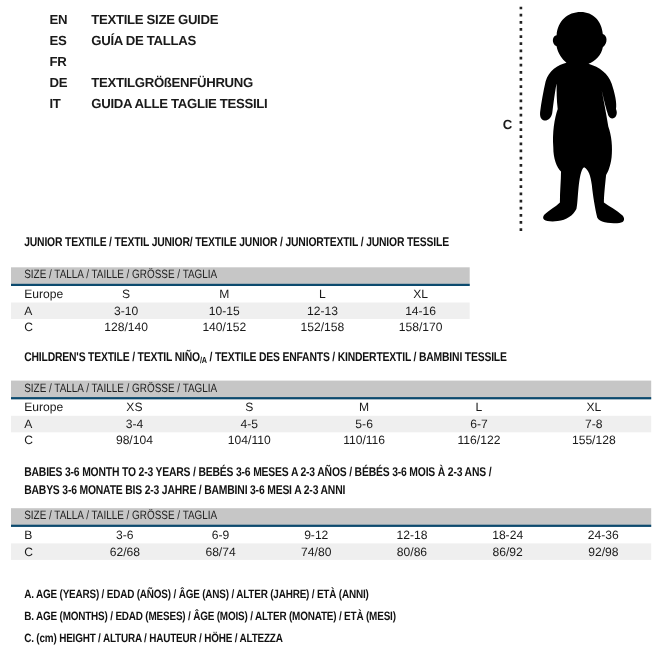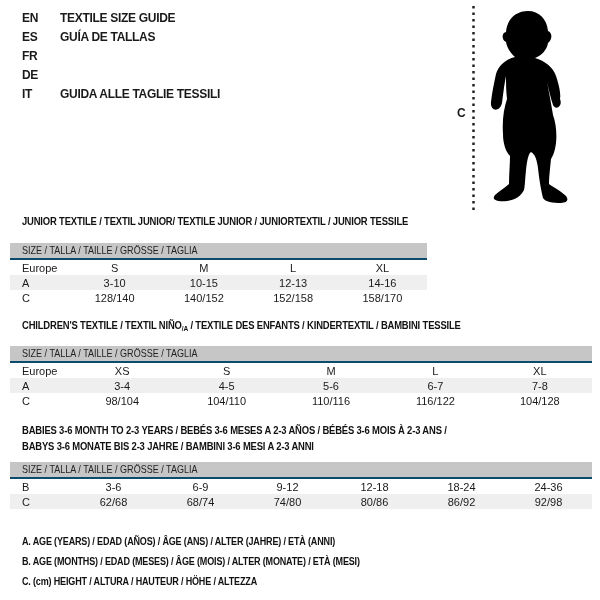--- a/index.html
+++ b/index.html
@@ -5,21 +5,21 @@
   html,body { margin:0; padding:0; background:#fff; }
   .page {
     position:relative; width:600px; height:600px; background:#ffffff;
     font-family:"Liberation Sans", sans-serif; color:#1a1a1a; overflow:hidden;
   }
 
   
   .lang-list { position:absolute; left:22px; top:8px; }
   .lang-row { display:flex; height:19px; align-items:center;
               font-weight:bold; font-size:12px; letter-spacing:-0.3px; }
-  .lang-code { width:38px; }
+  .lang-code { width:38px;margin-left:23px; }
 
   
   .measure-line { position:absolute; left:472px; top:6px; }
   .c-label { position:absolute; left:457px; top:106px; font-weight:bold; font-size:12px; }
   .baby-svg { position:absolute; left:483px; top:6px; }
 
   
   .tbl-title {
     position:absolute; left:22px; font-weight:bold; font-size:11.5px; color:#111;
     letter-spacing:-0.2px; white-space:nowrap; line-height:16px;
@@ -60,20 +60,21 @@
     </div>
     <div class="lang-row">
       <span class="lang-code">ES</span>
       <span class="lang-label">GUÍA DE TALLAS</span>
     </div>
     <div class="lang-row">
       <span class="lang-code">FR</span>
     </div>
     <div class="lang-row">
       <span class="lang-code">DE</span>
+      <span class="lang-label">TEXTILGRÖßENFÜHRUNG</span>
     </div>
     <div class="lang-row">
       <span class="lang-code">IT</span>
       <span class="lang-label">GUIDA ALLE TAGLIE TESSILI</span>
     </div>
   </div>
 
   <svg class="measure-line" width="4" height="204" viewBox="0 0 4 204">
     <line x1="1.5" y1="0" x2="1.5" y2="204" stroke="#222" stroke-width="2.5" stroke-dasharray="2.5 4"></line>
   </svg>
@@ -135,21 +136,21 @@
       <span class="tcell">5-6</span>
       <span class="tcell">6-7</span>
       <span class="tcell">7-8</span>
     </div>
     <div class="trow">
       <span class="tlabel">C</span>
       <span class="tcell">98/104</span>
       <span class="tcell">104/110</span>
       <span class="tcell">110/116</span>
       <span class="tcell">116/122</span>
-      <span class="tcell">104/128</span>
+      <span class="tcell">155/128</span>
     </div>
   </div>
 
   <div class="tbl-title" style="top:422px;">
     <div>BABIES 3-6 MONTH TO 2-3 YEARS / BEBÉS 3-6 MESES A 2-3 AÑOS / BÉBÉS 3-6 MOIS À 2-3 ANS /</div>
     <div>BABYS 3-6 MONATE BIS 2-3 JAHRE / BAMBINI 3-6 MESI A 2-3 ANNI</div>
   </div>
   <div class="size-table babies">
     <div class="size-bar"><span>SIZE / TALLA / TAILLE / GRÖSSE / TAGLIA</span></div>
     <div class="trow">

